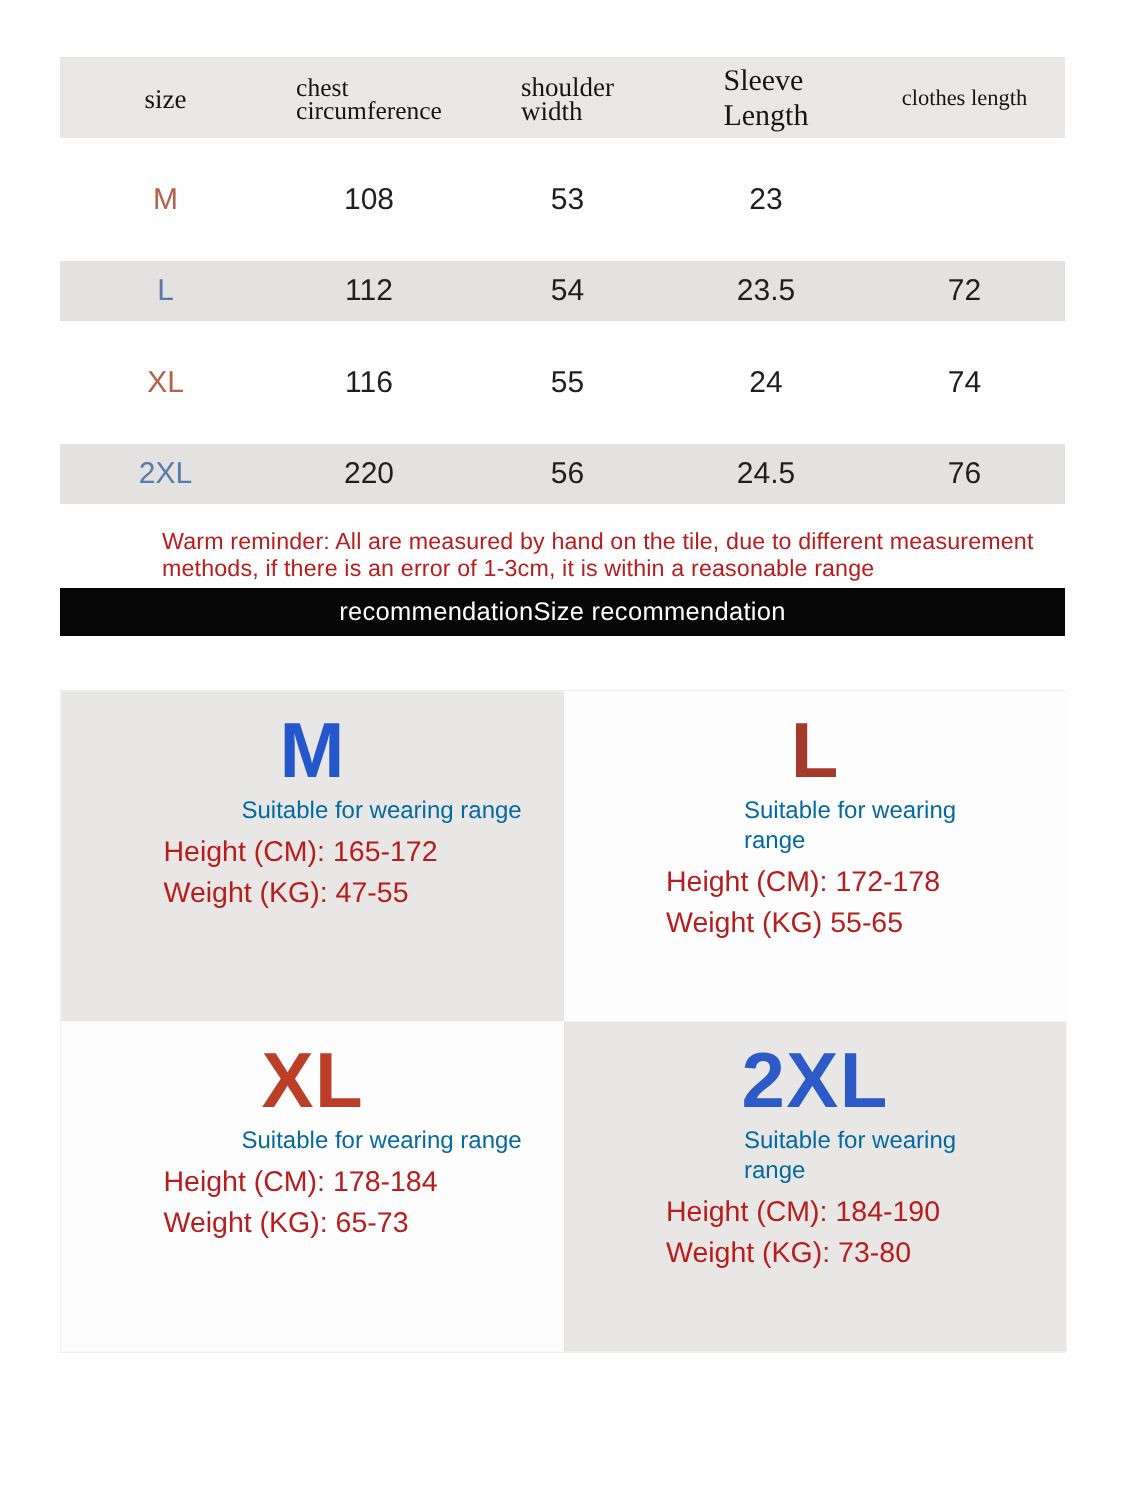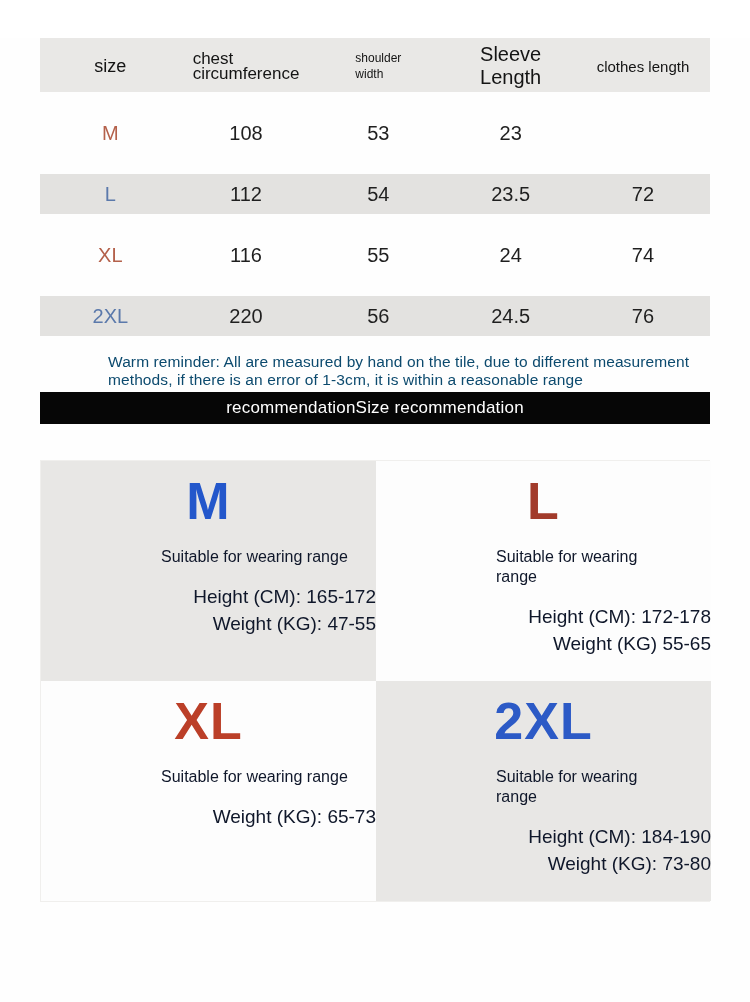--- a/index.html
+++ b/index.html
@@ -31,47 +31,48 @@
   .size-table { margin: 38px 40px 0 40px; }
   .t-row {
     display: grid;
     grid-template-columns: 21% 19.5% 20% 19.5% 20%;
     align-items: center;
   }
   .t-head {
     background: #e9e8e6;
     min-height: 46px;
     padding: 5px 0 3px 0;
+    font-family: Liberation Serif, serif;
   }
   .t-head .cell { color: #141414; }
   .cell { text-align: center; }
   .cell .inner { display: inline-block; text-align: left; white-space: pre-line; vertical-align: middle; }
   .h-size { font-size: 18px; }
   .h-chest { font-size: 17px; line-height: 15px; }
-  .h-shoulder { font-size: 12px; line-height: 16px; }
+  .h-shoulder { font-size: 18px; line-height: 16px; }
   .h-sleeve { font-size: 20px; line-height: 23px; }
   .h-clothes { font-size: 15px; }
 
   .t-data {
     height: 40px;
     margin-top: 21px;
     font-size: 20px;
     color: #1f1f1f;
   }
   .t-data.striped { background: #e3e2e0; }
   .size-label-warm { color: #b4614b; }
   .size-label-cool { color: #5b79ab; }
 
   
   .reminder {
     margin: 17px 50px 0 108px;
     width: 592px;
     font-size: 15.5px;
     line-height: 17.5px;
-    color: #0c4a6e;
+    color: #b91c1c;
     letter-spacing: 0.1px;
   }
 
   
   .cards {
     margin: 36px 40px 0 40px;
     width: 670px;
     display: grid;
     grid-template-columns: 335px 335px;
     grid-template-rows: 220px 220px;
@@ -81,32 +82,31 @@
   .card.shaded { background: #e8e7e5; }
   .card.plain { background: #fdfdfd; }
   .card-letter {
     text-align: center;
     font-size: 52px;
     line-height: 56px;
     font-weight: bold;
     letter-spacing: 1px;
   }
   .card-suitable {
-    margin: 18px 10px 0 120px;
+    margin: 2px 10px 0 120px;
     font-size: 16px;
     line-height: 20px;
-    color: #0f172a;
+    color: #0369a1;
     white-space: pre-line;
   }
   .card-metrics {
-    margin: 16px 0 0 68px;
+    margin: 4px 0 0 68px;
     font-size: 19px;
     line-height: 27px;
-    color: #0f172a;
-    text-align: right;
+    color: #b91c1c;
   }
 </style>
 </head>
 <body>
 
 <div class="page">
 
 
   <div class="size-table">
     <div class="t-row t-head">
@@ -176,20 +176,21 @@
       <div class="card-metrics">
         <div>Height (CM): 172-178</div>
         <div>Weight (KG) 55-65</div>
       </div>
     </div>
 
     <div class="card plain">
       <div class="card-letter" style="color: rgb(187, 63, 40);">XL</div>
       <div class="card-suitable">Suitable for wearing range</div>
       <div class="card-metrics">
+        <div>Height (CM): 178-184</div>
         <div>Weight (KG): 65-73</div>
       </div>
     </div>
 
     <div class="card shaded">
       <div class="card-letter" style="color: rgb(44, 90, 198);">2XL</div>
       <div class="card-suitable">Suitable for wearing
 range</div>
       <div class="card-metrics">
         <div>Height (CM): 184-190</div>

